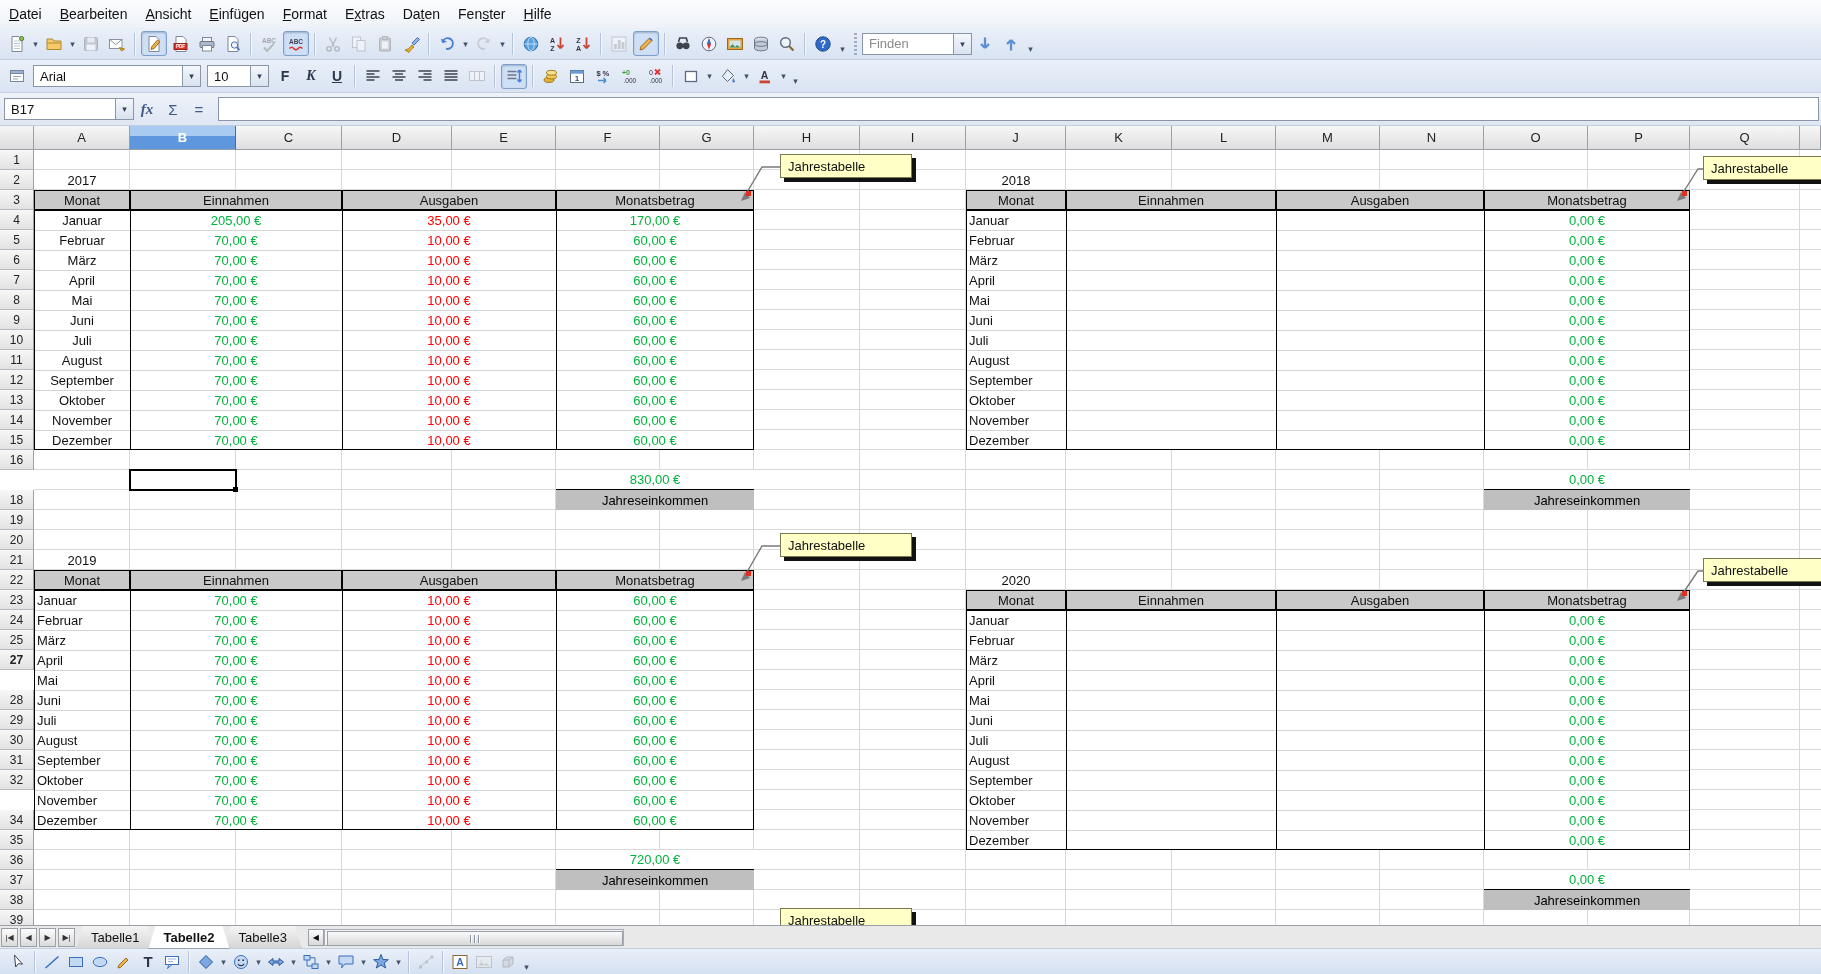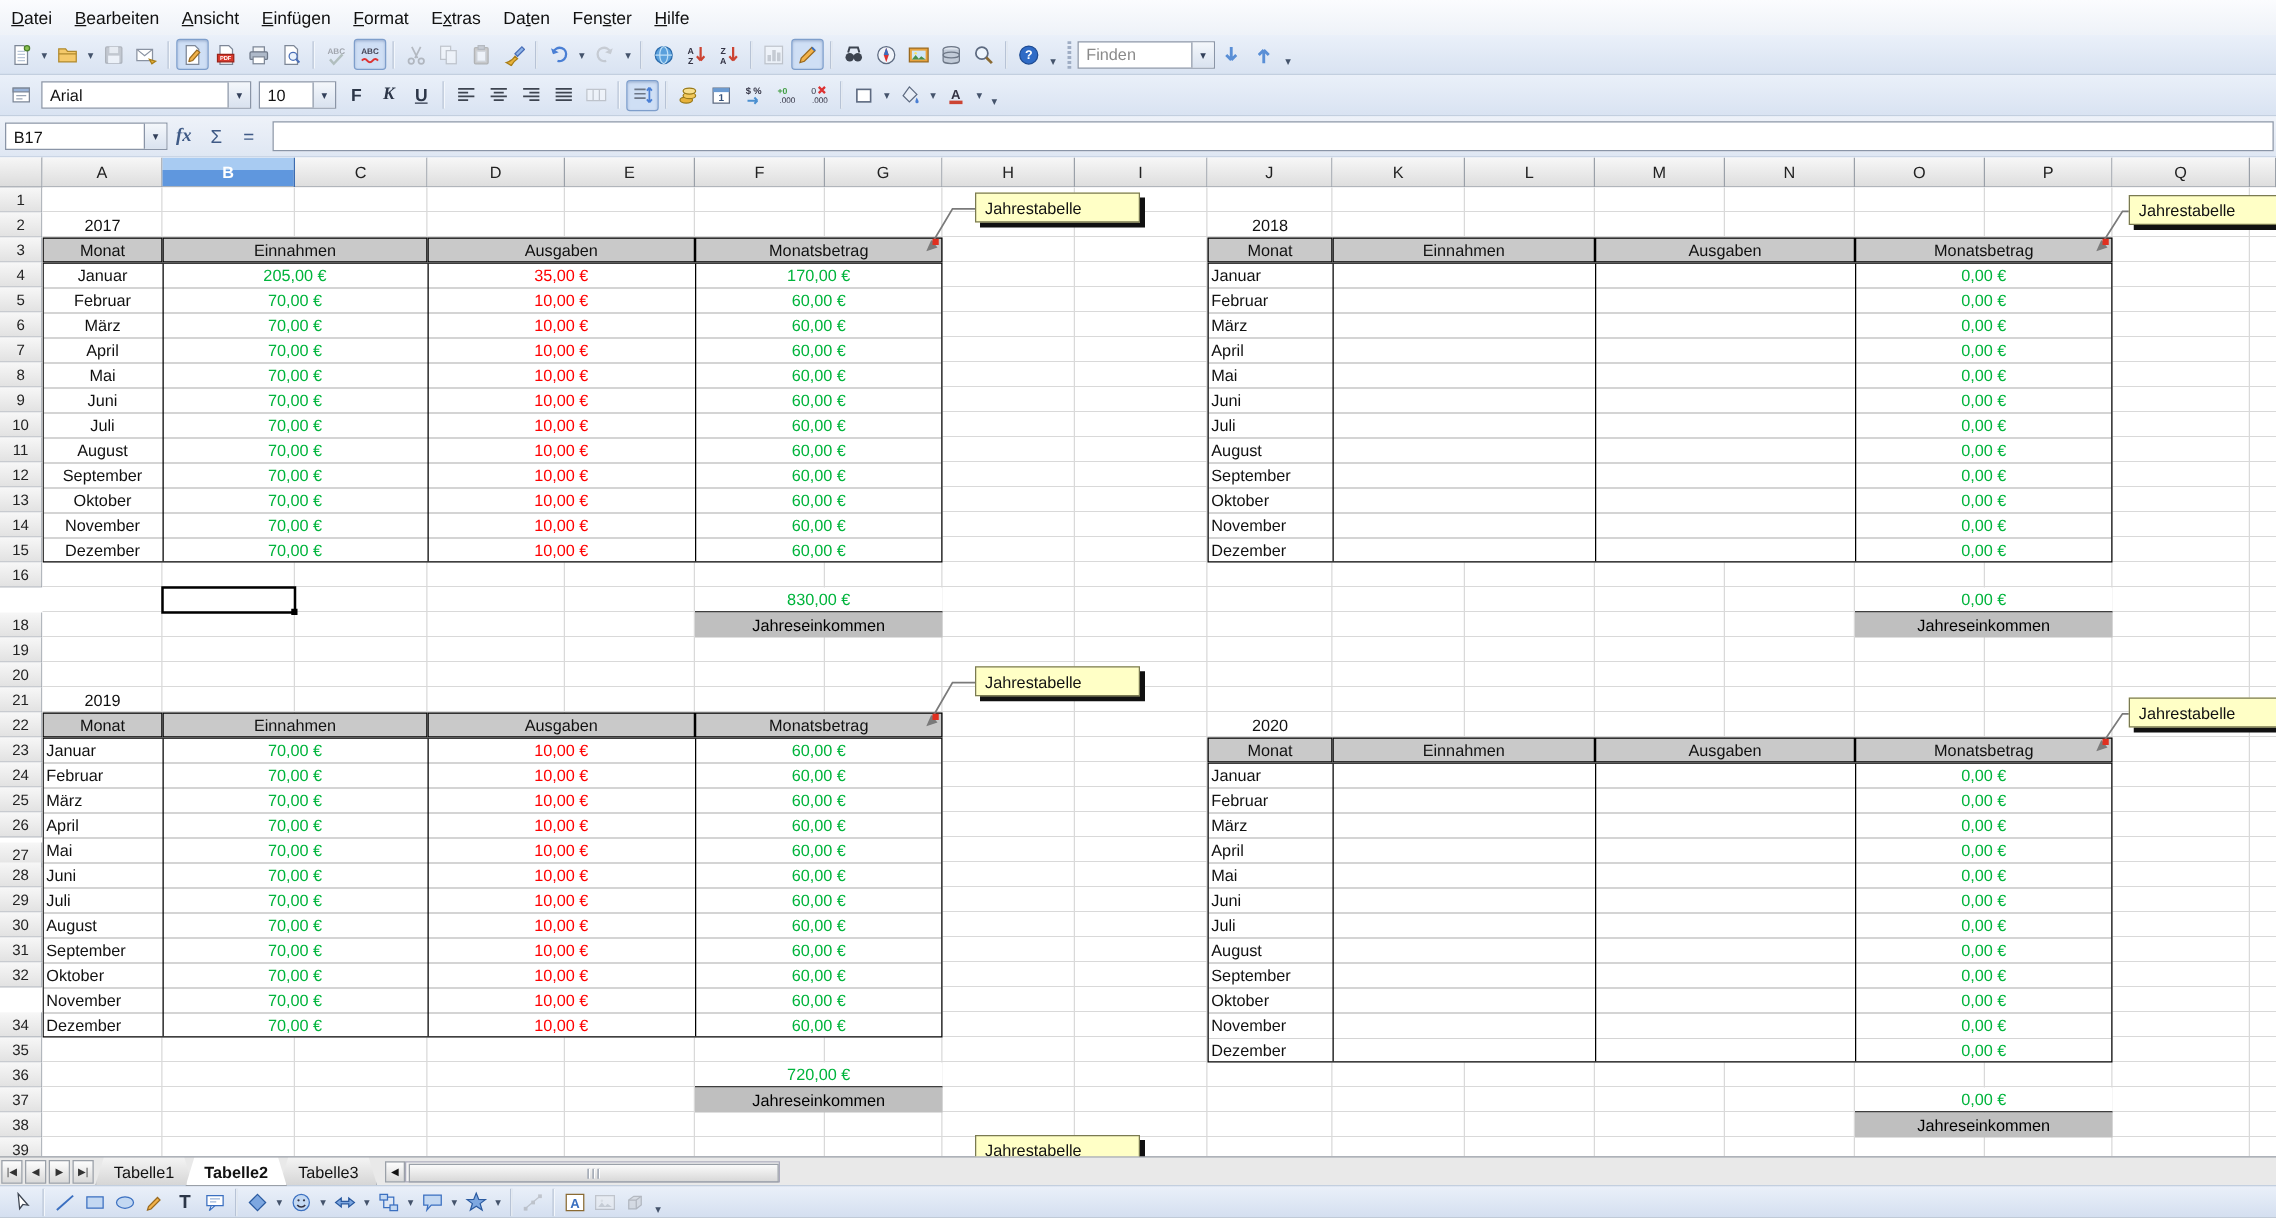--- a/index.html
+++ b/index.html
@@ -487,21 +487,21 @@
         <div class="rh sel" style="top: 320px; margin-left: 48px;">17</div>
         <div class="rh" style="top: 340px;">18</div>
         <div class="rh" style="top: 360px;">19</div>
         <div class="rh" style="top: 380px;">20</div>
         <div class="rh" style="top: 400px;">21</div>
         <div class="rh" style="top: 420px; text-align: right;">22</div>
         <div class="rh" style="top: 440px;">23</div>
         <div class="rh" style="top: 460px;">24</div>
         <div class="rh" style="top: 480px;">25</div>
         <div class="rh" style="top: 500px;">26</div>
-        <div class="rh" style="top: 524px;">27</div>
+        <div class="rh" style="top: 500px; font-weight: bold;">27</div>
         <div class="rh" style="top: 540px;">28</div>
         <div class="rh" style="top: 560px;">29</div>
         <div class="rh" style="top: 580px;">30</div>
         <div class="rh" style="top: 600px;">31</div>
         <div class="rh" style="top: 620px;">32</div>
         <div class="rh" style="top: 660px; font-style: italic;">33</div>
         <div class="rh" style="top: 660px;">34</div>
         <div class="rh" style="top: 680px;">35</div>
         <div class="rh" style="top: 700px;">36</div>
         <div class="rh" style="top: 720px;">37</div>

